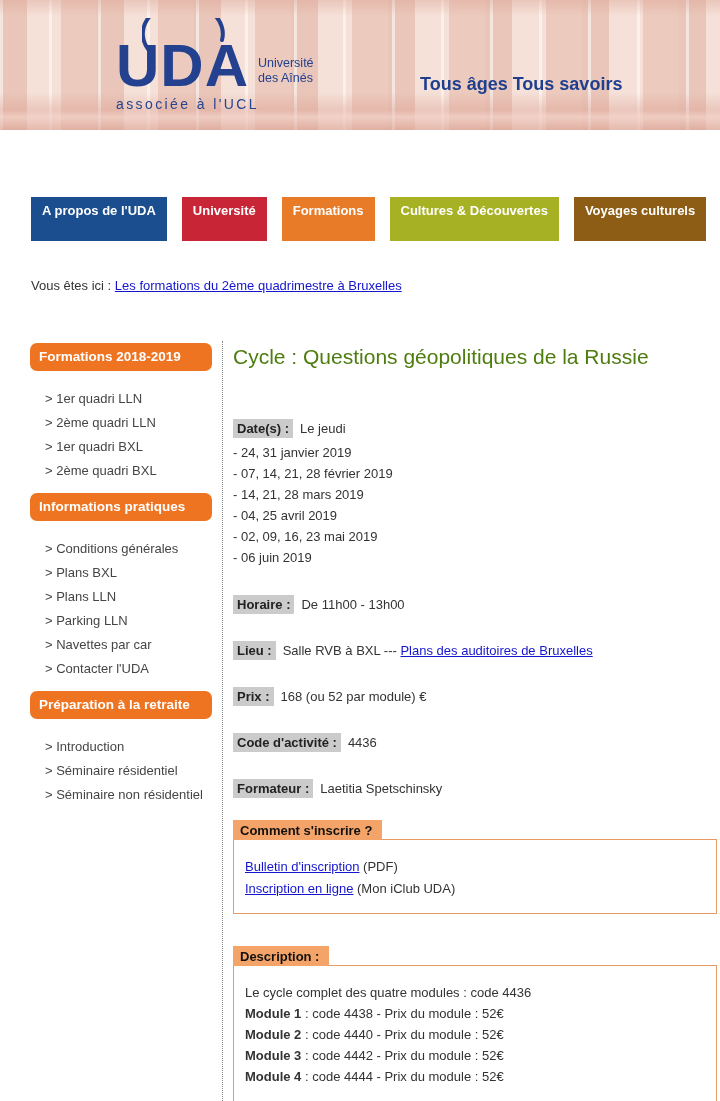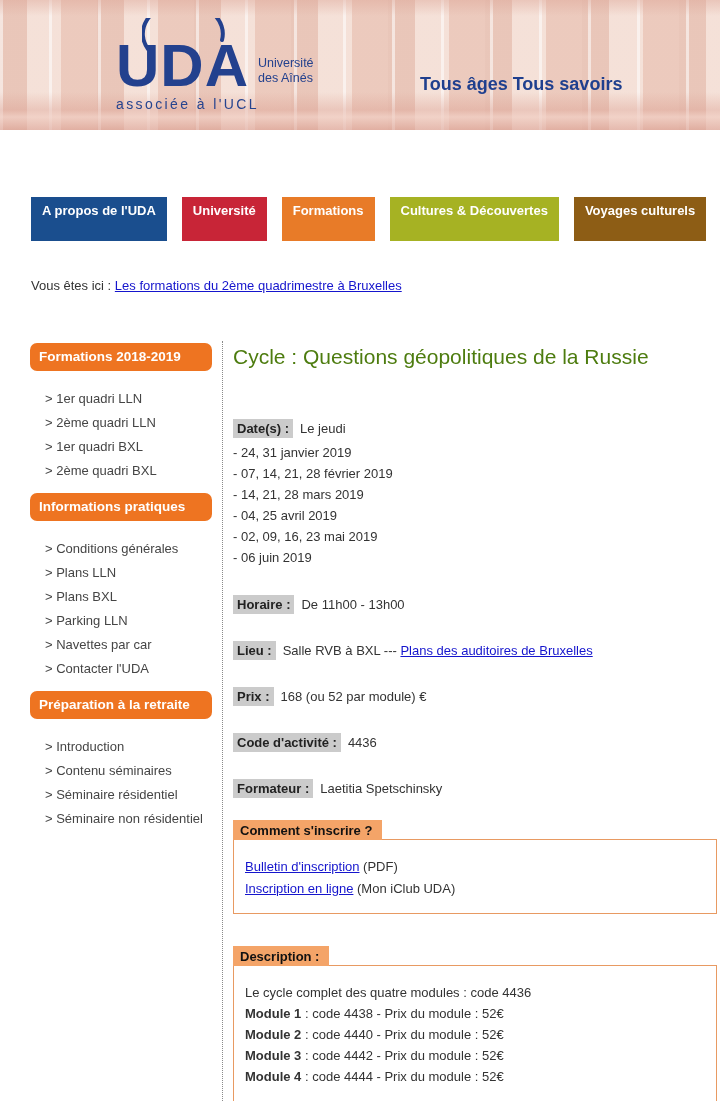--- a/index.html
+++ b/index.html
@@ -134,30 +134,29 @@
       <div class="side-hdr first">Formations 2018-2019</div>
       <div class="side-list">
         <a class="side-item">&gt; 1er quadri LLN</a>
         <a class="side-item">&gt; 2ème quadri LLN</a>
         <a class="side-item">&gt; 1er quadri BXL</a>
         <a class="side-item">&gt; 2ème quadri BXL</a>
       </div>
       <div class="side-hdr">Informations pratiques</div>
       <div class="side-list">
         <a class="side-item">&gt; Conditions générales</a>
+        <a class="side-item">&gt; Plans BXL</a>
         <a class="side-item">&gt; Plans LLN</a>
-        <a class="side-item">&gt; Plans BXL</a>
         <a class="side-item">&gt; Parking LLN</a>
         <a class="side-item">&gt; Navettes par car</a>
         <a class="side-item">&gt; Contacter l'UDA</a>
       </div>
       <div class="side-hdr">Préparation à la retraite</div>
       <div class="side-list">
         <a class="side-item">&gt; Introduction</a>
-        <a class="side-item">&gt; Contenu séminaires</a>
         <a class="side-item">&gt; Séminaire résidentiel</a>
         <a class="side-item">&gt; Séminaire non résidentiel</a>
       </div>
     </div>
 
     <div class="main">
       <div class="page-title">Cycle : Questions géopolitiques de la Russie</div>
 
       <div class="detail detail-dates">
         <span class="lbl">Date(s) :</span><span class="val">Le jeudi</span>

